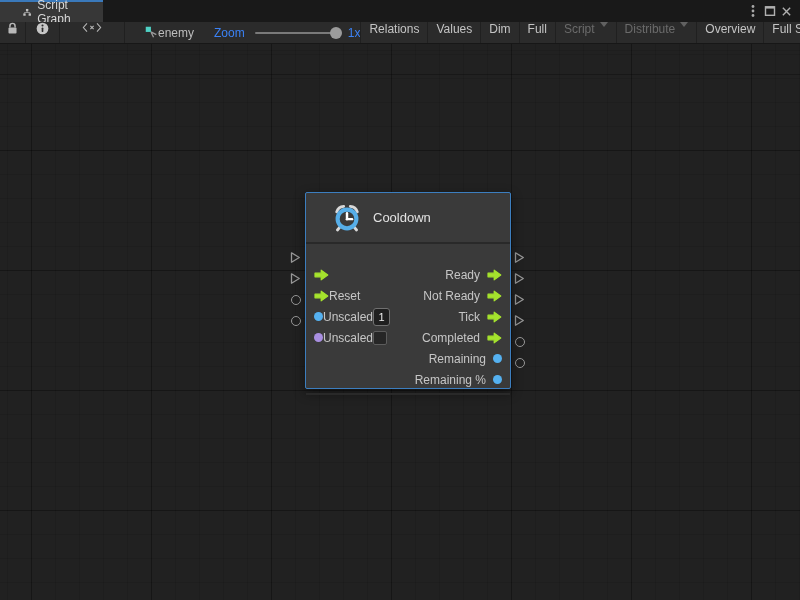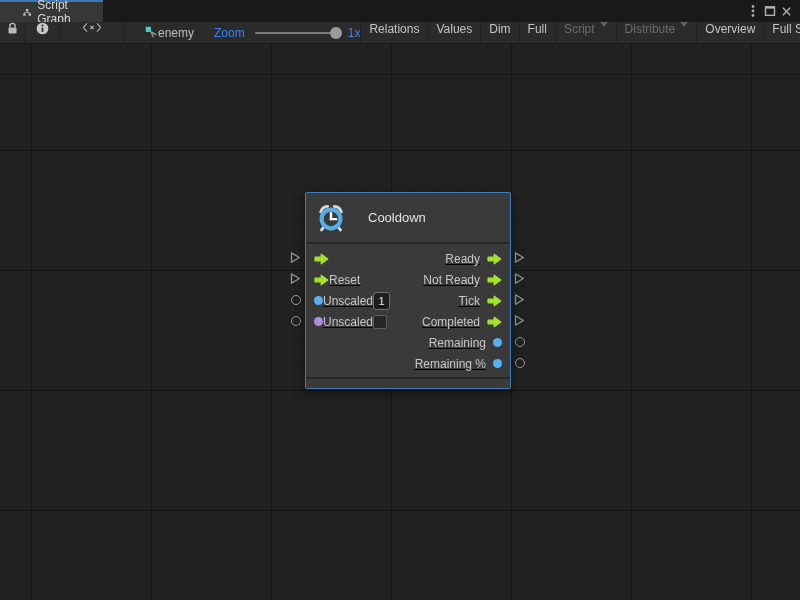--- a/index.html
+++ b/index.html
@@ -36,23 +36,23 @@
       repeating-linear-gradient(to right, rgba(0,0,0,0.28) 0 1px, transparent 1px 120px),
       repeating-linear-gradient(to bottom, rgba(0,0,0,0.28) 0 1px, transparent 1px 120px),
       repeating-linear-gradient(to right, rgba(0,0,0,0.10) 0 1px, transparent 1px 24px),
       repeating-linear-gradient(to bottom, rgba(0,0,0,0.10) 0 1px, transparent 1px 24px);
     background-position:31px 0, 0 106px, 7px 0, 0 10px;}
 
   
   .node{position:absolute;left:305px;top:148px;width:206px;height:197px;box-sizing:border-box;
     background:#3a3a3a;border:1.5px solid #3c7ebf;border-radius:2px;
     box-shadow:0 4px 12px rgba(0,0,0,0.45);display:flex;flex-direction:column;}
-  .node-header{flex:none;height:49px;display:flex;align-items:center;gap:22px;padding:0 10px;border-bottom:2px solid #292929;}
+  .node-header{flex:none;height:49px;display:flex;align-items:center;gap:11px;padding:0 26px;border-bottom:2px solid #292929;}
   .node-title{font-size:13px;color:#e2e2e2;}
-  .node-body{flex:none;padding-top:4px;text-decoration:underline;}
+  .node-body{flex:none;padding-top:20px;}
   .port-row{height:21px;display:flex;align-items:center;padding:0 8px;}
   .cell-left{display:flex;align-items:center;}
   .cell-right{display:flex;align-items:center;gap:7px;margin-left:auto;}
   .port-label{font-size:12px;color:#c6c6c6;white-space:nowrap;}
   .value-box{width:15px;height:16px;background:#1f1f1f;border:1px solid #707070;border-radius:3px;
     color:#ececec;font-size:11px;display:flex;align-items:center;justify-content:center;}
   .checkbox{width:12px;height:12px;background:#262626;border:1px solid #5c5c5c;border-radius:2px;}
   .dot{width:9px;height:9px;border-radius:50%;}
   .dot-blue{background:#55b1f0;}
   .dot-purple{background:#a98fe1;}

